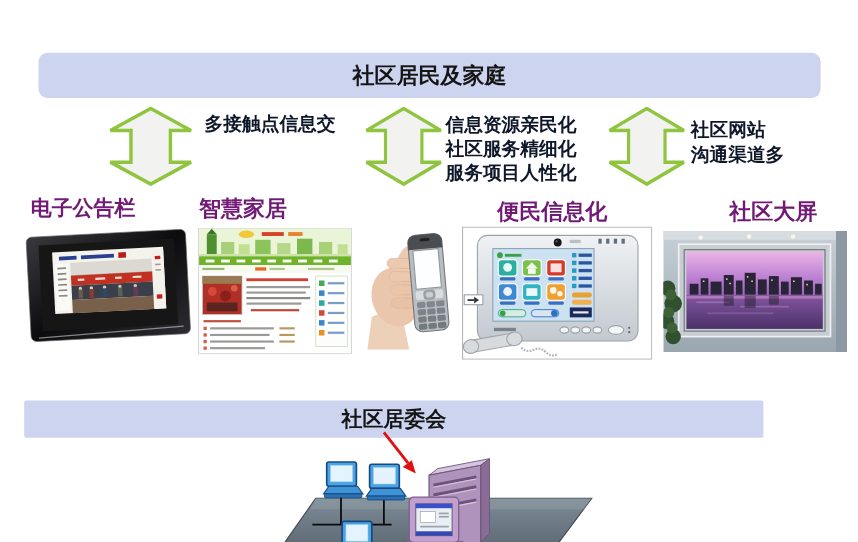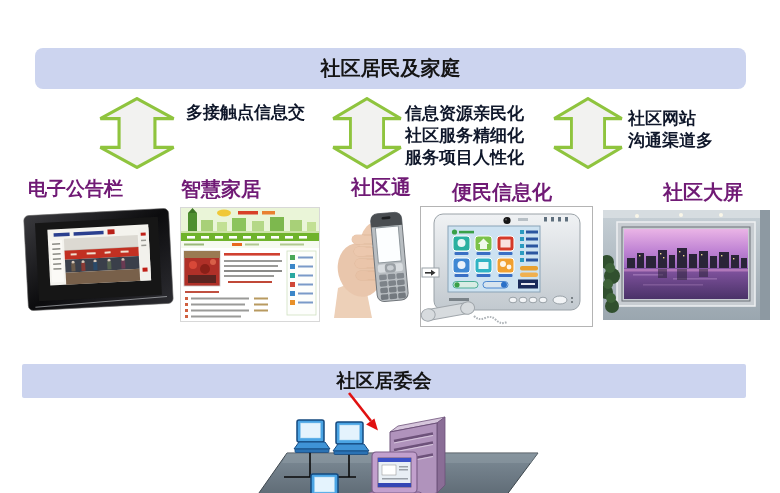--- a/index.html
+++ b/index.html
@@ -2,21 +2,21 @@
 <html><head>
 <meta charset="utf-8">
 <style>
   html,body{margin:0;padding:0;background:#fff;}
   #stage{position:relative;width:780px;height:493px;background:#fff;overflow:hidden;
          font-family:"Liberation Sans","DejaVu Sans",sans-serif;color:#111;margin-top:40px;}
   .abs{position:absolute;}
   .banner{position:absolute;background:#ccd4ef;display:flex;align-items:center;justify-content:center;
           font-weight:bold;color:#151515;}
   .banner.top{left:35px;top:8px;width:711px;height:41px;border-radius:8px;font-size:20px;}
-  .banner.bottom{left:22px;top:324px;width:724px;height:34px;border-radius:2px;font-size:19px;}
+  .banner.bottom{left:22px;top:324px;width:672px;height:34px;border-radius:2px;font-size:19px;}
   .note{position:absolute;font-weight:bold;font-size:17px;line-height:22px;color:#0f172a;}
   .dlabel{position:absolute;font-weight:bold;font-size:20px;color:#701a75;white-space:nowrap;}
   .imgbox{position:absolute;}
   svg{display:block;}
 </style>
 </head>
 <body>
 
 <div id="stage">
 
@@ -42,21 +42,20 @@
     <div>社区服务精细化</div>
     <div>服务项目人性化</div>
   </div>
   <div class="note" style="left:628px;top:68px;width:120px">
     <div>社区网站</div>
     <div>沟通渠道多</div>
   </div>
 
   <div class="dlabel" style="left:28px;top:136px;font-size:19px">电子公告栏</div>
   <div class="dlabel" style="left:181px;top:136px">智慧家居</div>
-  <div class="dlabel" style="left:340px;top:134px;width:82px;text-align:center">社区通</div>
   <div class="dlabel" style="left:443px;top:139px;width:118px;text-align:center">便民信息化</div>
   <div class="dlabel" style="left:628px;top:139px;width:115px;text-align:right">社区大屏</div>
 
   <div class="imgbox" style="left:25px;top:170px;width:147px;height:100px;transform:rotate(-3deg)">
     <svg width="147" height="100" viewBox="0 0 147 100">
       <defs>
         <linearGradient id="bbF" x1="0" y1="0" x2="1" y2="1">
           <stop offset="0" stop-color="#3a3a3e"></stop>
             <stop offset="0.5" stop-color="#0c0c0e"></stop>
             <stop offset="1" stop-color="#2c2c31"></stop>

